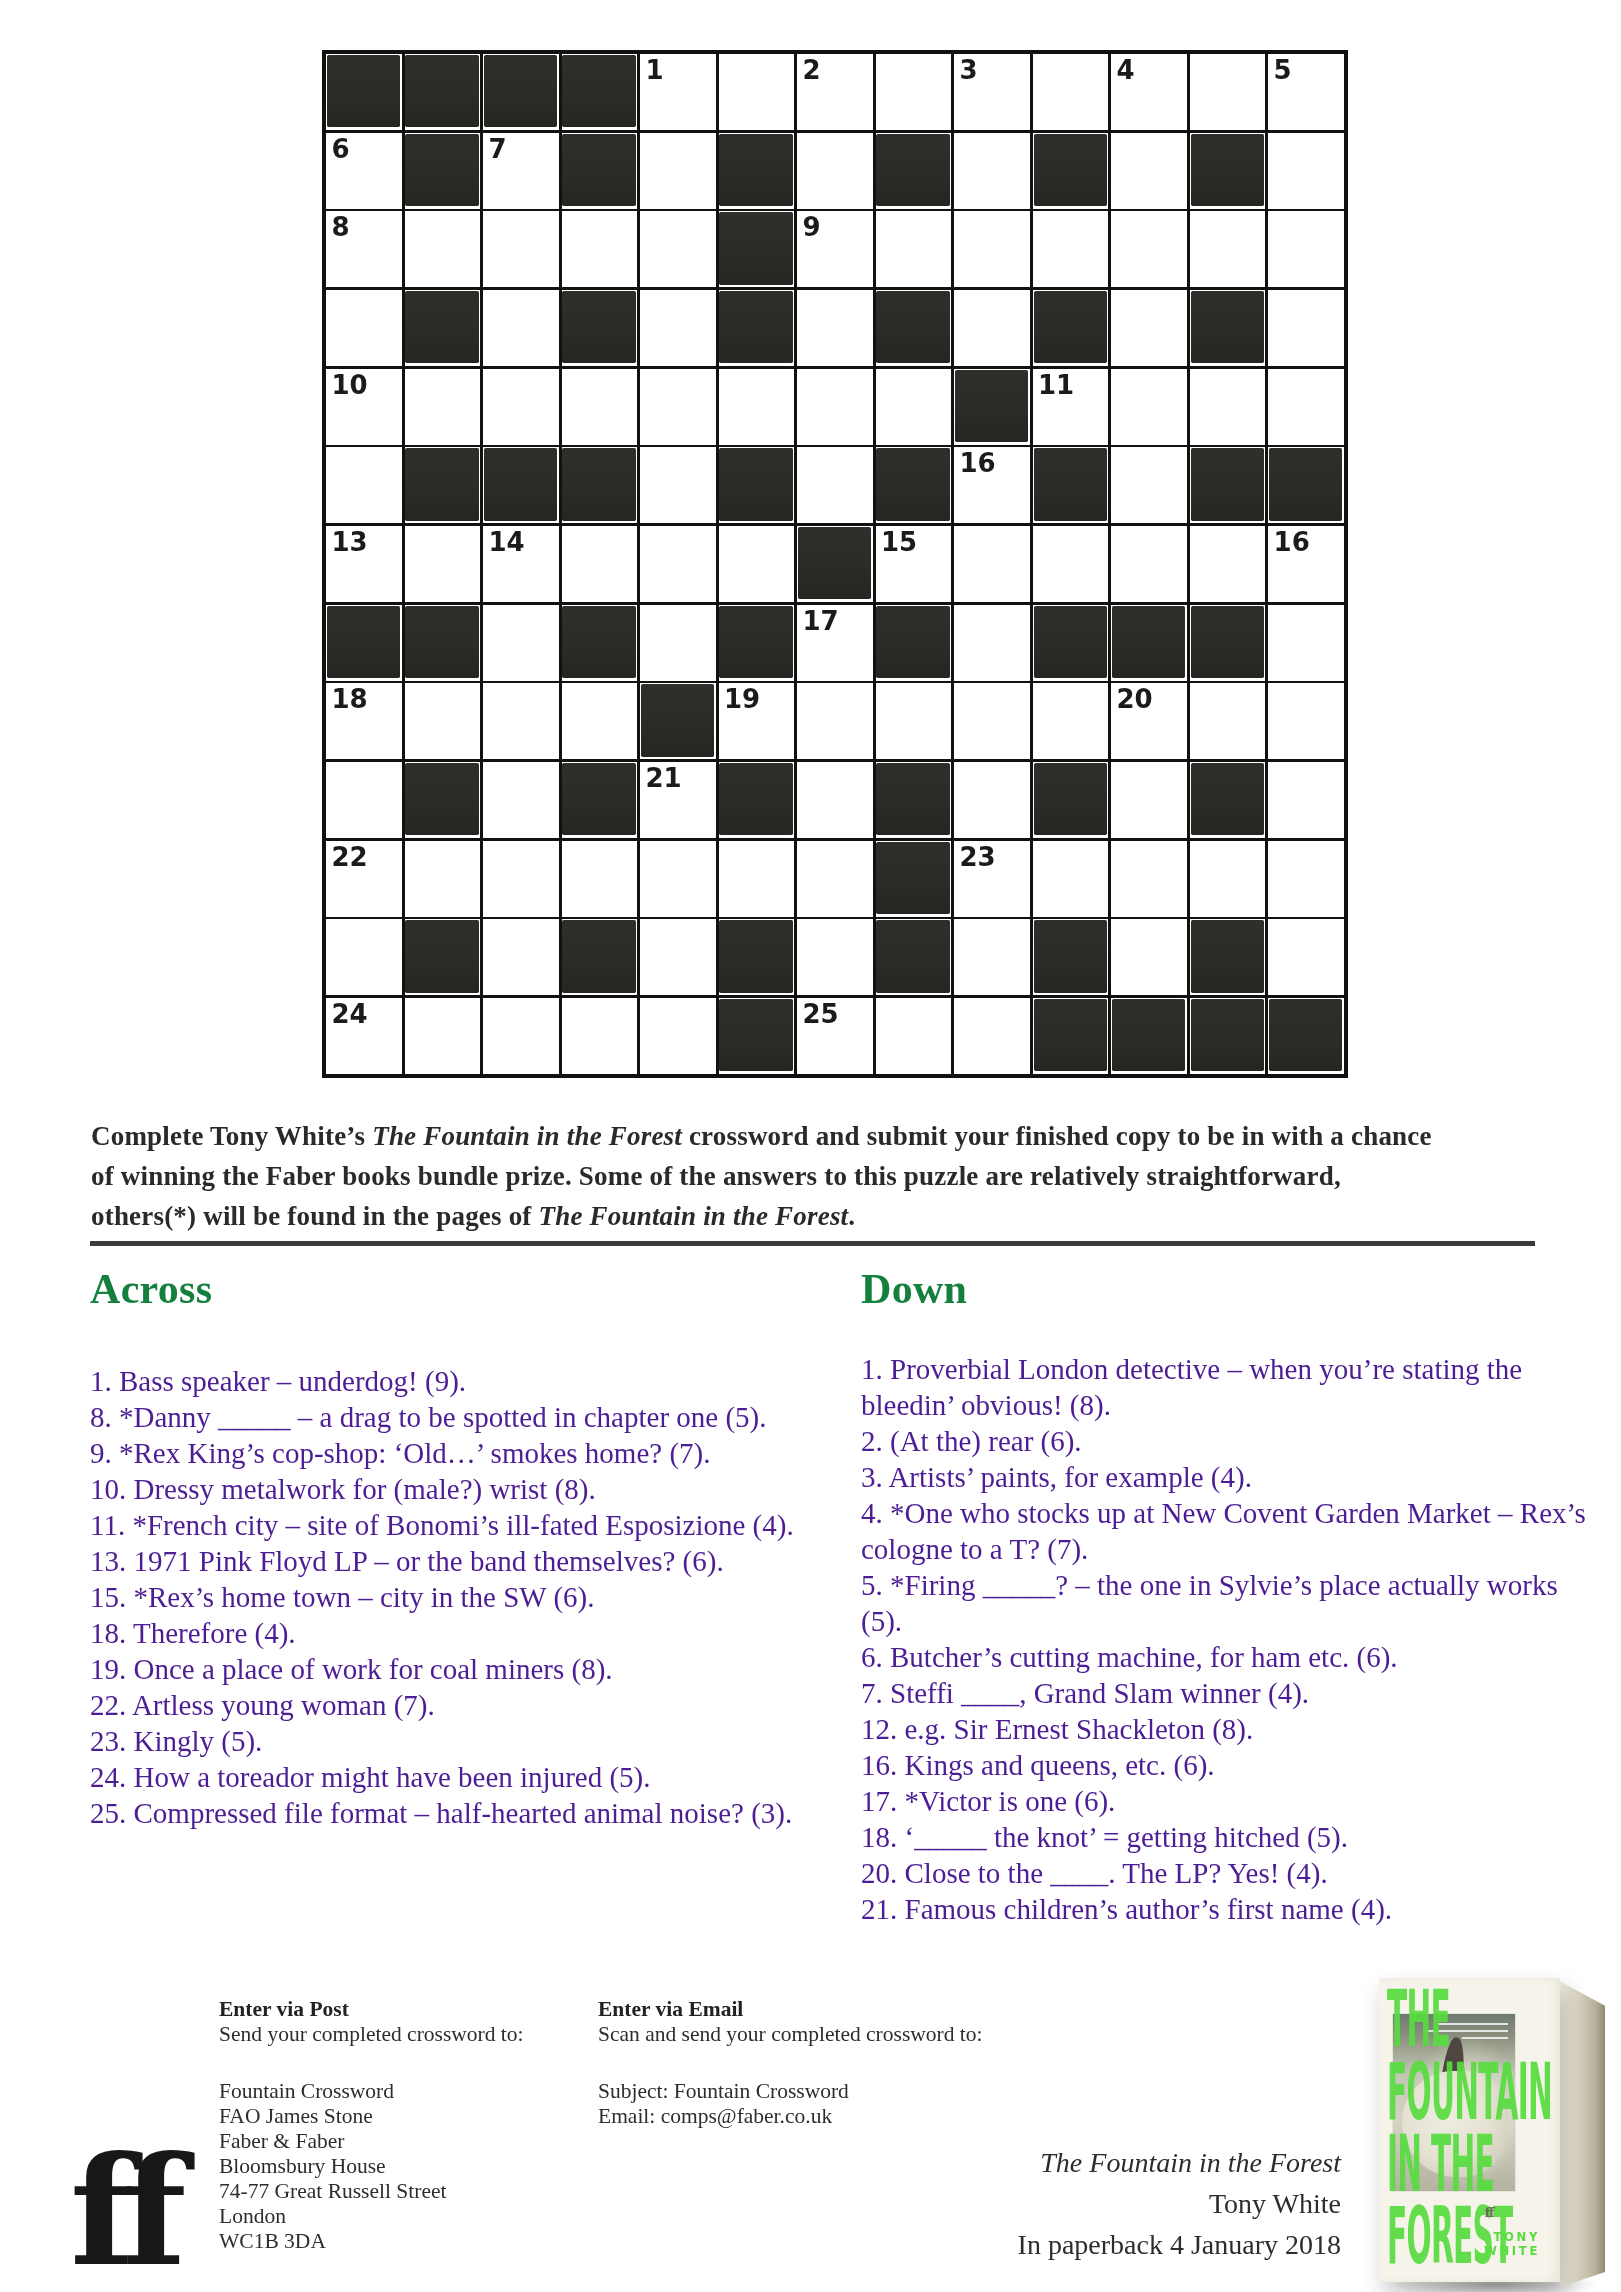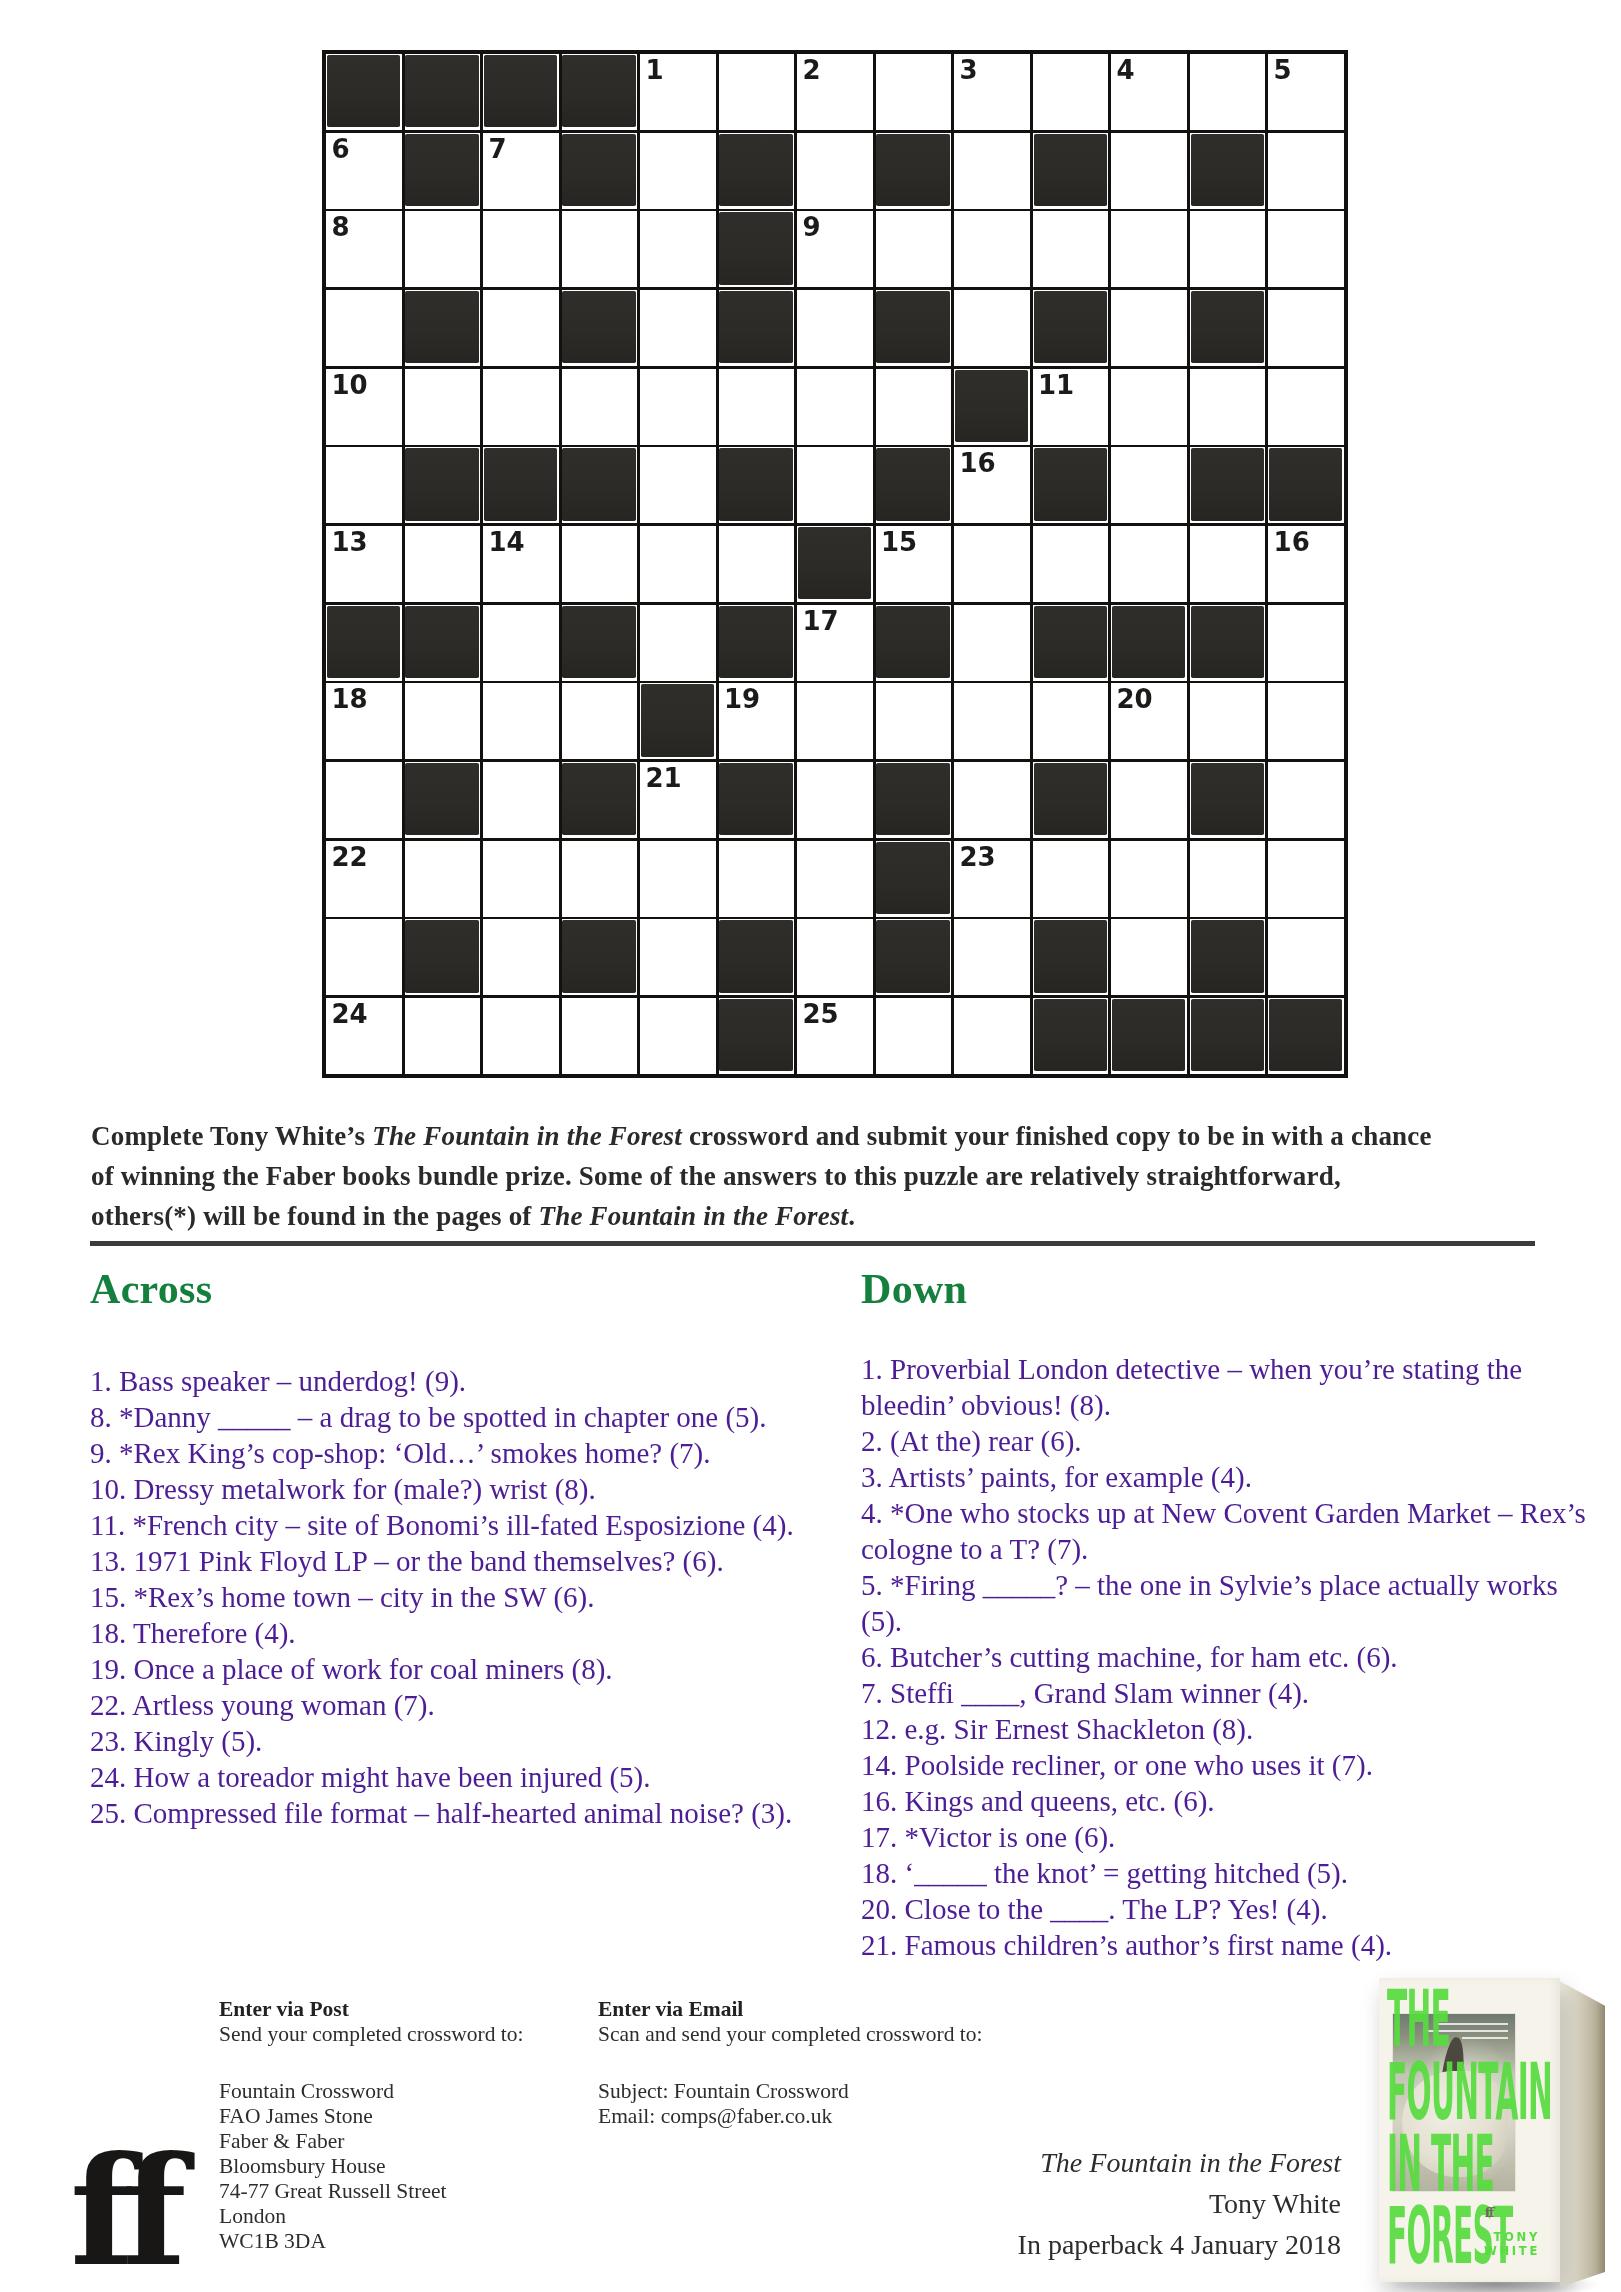--- a/index.html
+++ b/index.html
@@ -365,21 +365,20 @@
     <h2>Down</h2>
     <ul>
       <li class="clue">1. Proverbial London detective – when you’re stating the bleedin’ obvious! (8).</li>
       <li class="clue">2. (At the) rear (6).</li>
       <li class="clue">3. Artists’ paints, for example (4).</li>
       <li class="clue">4. *One who stocks up at New Covent Garden Market – Rex’s cologne to a T? (7).</li>
       <li class="clue">5. *Firing _____? – the one in Sylvie’s place actually works (5).</li>
       <li class="clue">6. Butcher’s cutting machine, for ham etc. (6).</li>
       <li class="clue">7. Steffi ____, Grand Slam winner (4).</li>
       <li class="clue">12. e.g. Sir Ernest Shackleton (8).</li>
-      <li class="clue">14. Poolside recliner, or one who uses it (7).</li>
       <li class="clue">16. Kings and queens, etc. (6).</li>
       <li class="clue">17. *Victor is one (6).</li>
       <li class="clue">18. ‘_____ the knot’ = getting hitched (5).</li>
       <li class="clue">20. Close to the ____. The LP? Yes! (4).</li>
       <li class="clue">21. Famous children’s author’s first name (4).</li>
     </ul>
   </section>
 
   <div class="post-block">
     <h3>Enter via Post</h3>

